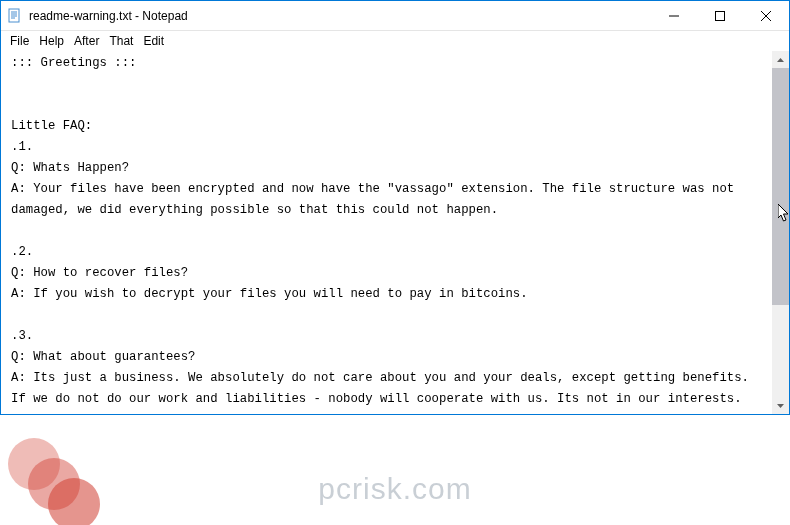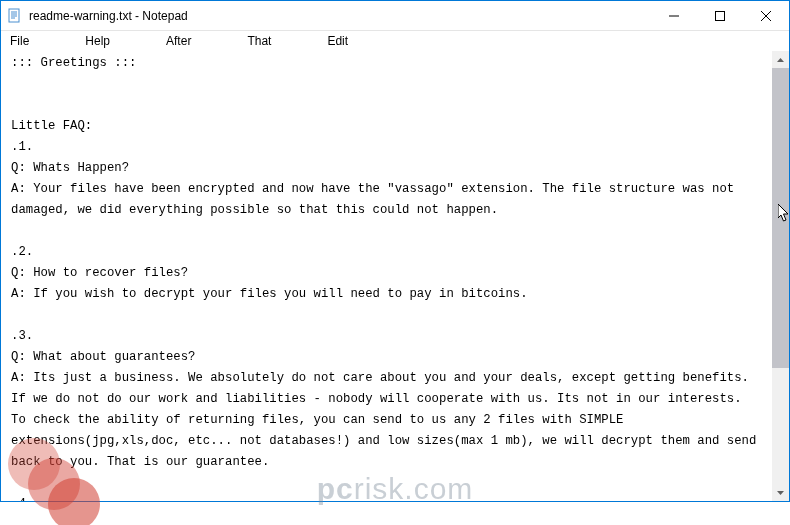--- a/index.html
+++ b/index.html
@@ -6,21 +6,21 @@
     body {
       width: 790px;
       height: 525px;
       font-family: "Segoe UI", Arial, sans-serif;
       background: #fff;
       overflow: hidden;
       position: relative;
     }
     .window {
       width: 790px;
-      height: 502px;
+      height: 415px;
       border: 1px solid #0078d7;
       display: flex;
       flex-direction: column;
       background: #fff;
     }
     .titlebar {
       height: 30px;
       background: #fff;
       display: flex;
       align-items: center;
@@ -55,21 +55,20 @@
       font-family: "Segoe UI Symbol", Arial, sans-serif;
     }
     .win-btn svg { display: block; }
     .menubar {
       height: 20px;
       display: flex;
       align-items: center;
       padding: 0 4px;
       background: #fff;
       font-size: 12px;
-      gap: 46px;
     }
     .menu-item {
       padding: 1px 5px;
       color: #000;
     }
     .content-wrap {
       flex: 1;
       display: flex;
       overflow: hidden;
     }
@@ -118,21 +117,21 @@
       left: 50%;
       top: 472px;
       transform: translateX(-50%);
       font-size: 30px;
       font-weight: 300;
       color: rgba(120, 135, 150, 0.4);
       letter-spacing: 1px;
       pointer-events: none;
       font-family: Arial, sans-serif;
     }
-    .watermark b { font-weight: 700; }
+    .watermark b { font-weight: 400; }
     .wm-circle {
       position: absolute;
       width: 52px;
       height: 52px;
       border-radius: 50%;
       pointer-events: none;
     }
     .wm-c1 { left: 8px; top: 438px; background: rgba(208,62,50,0.35); }
     .wm-c2 { left: 28px; top: 458px; background: rgba(208,62,50,0.45); }
     .wm-c3 { left: 48px; top: 478px; background: rgba(208,62,50,0.55); }

